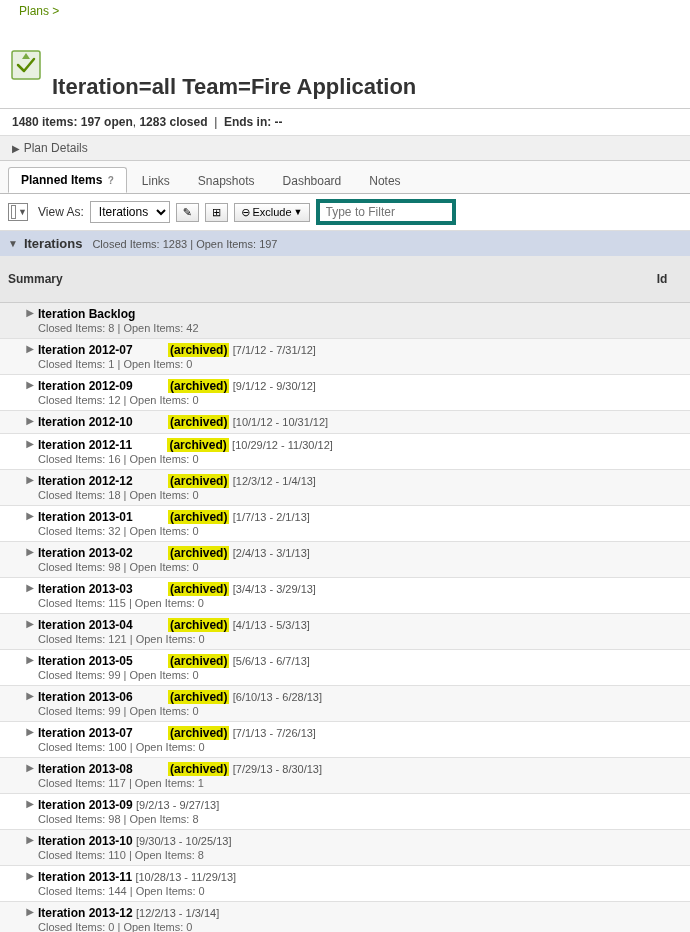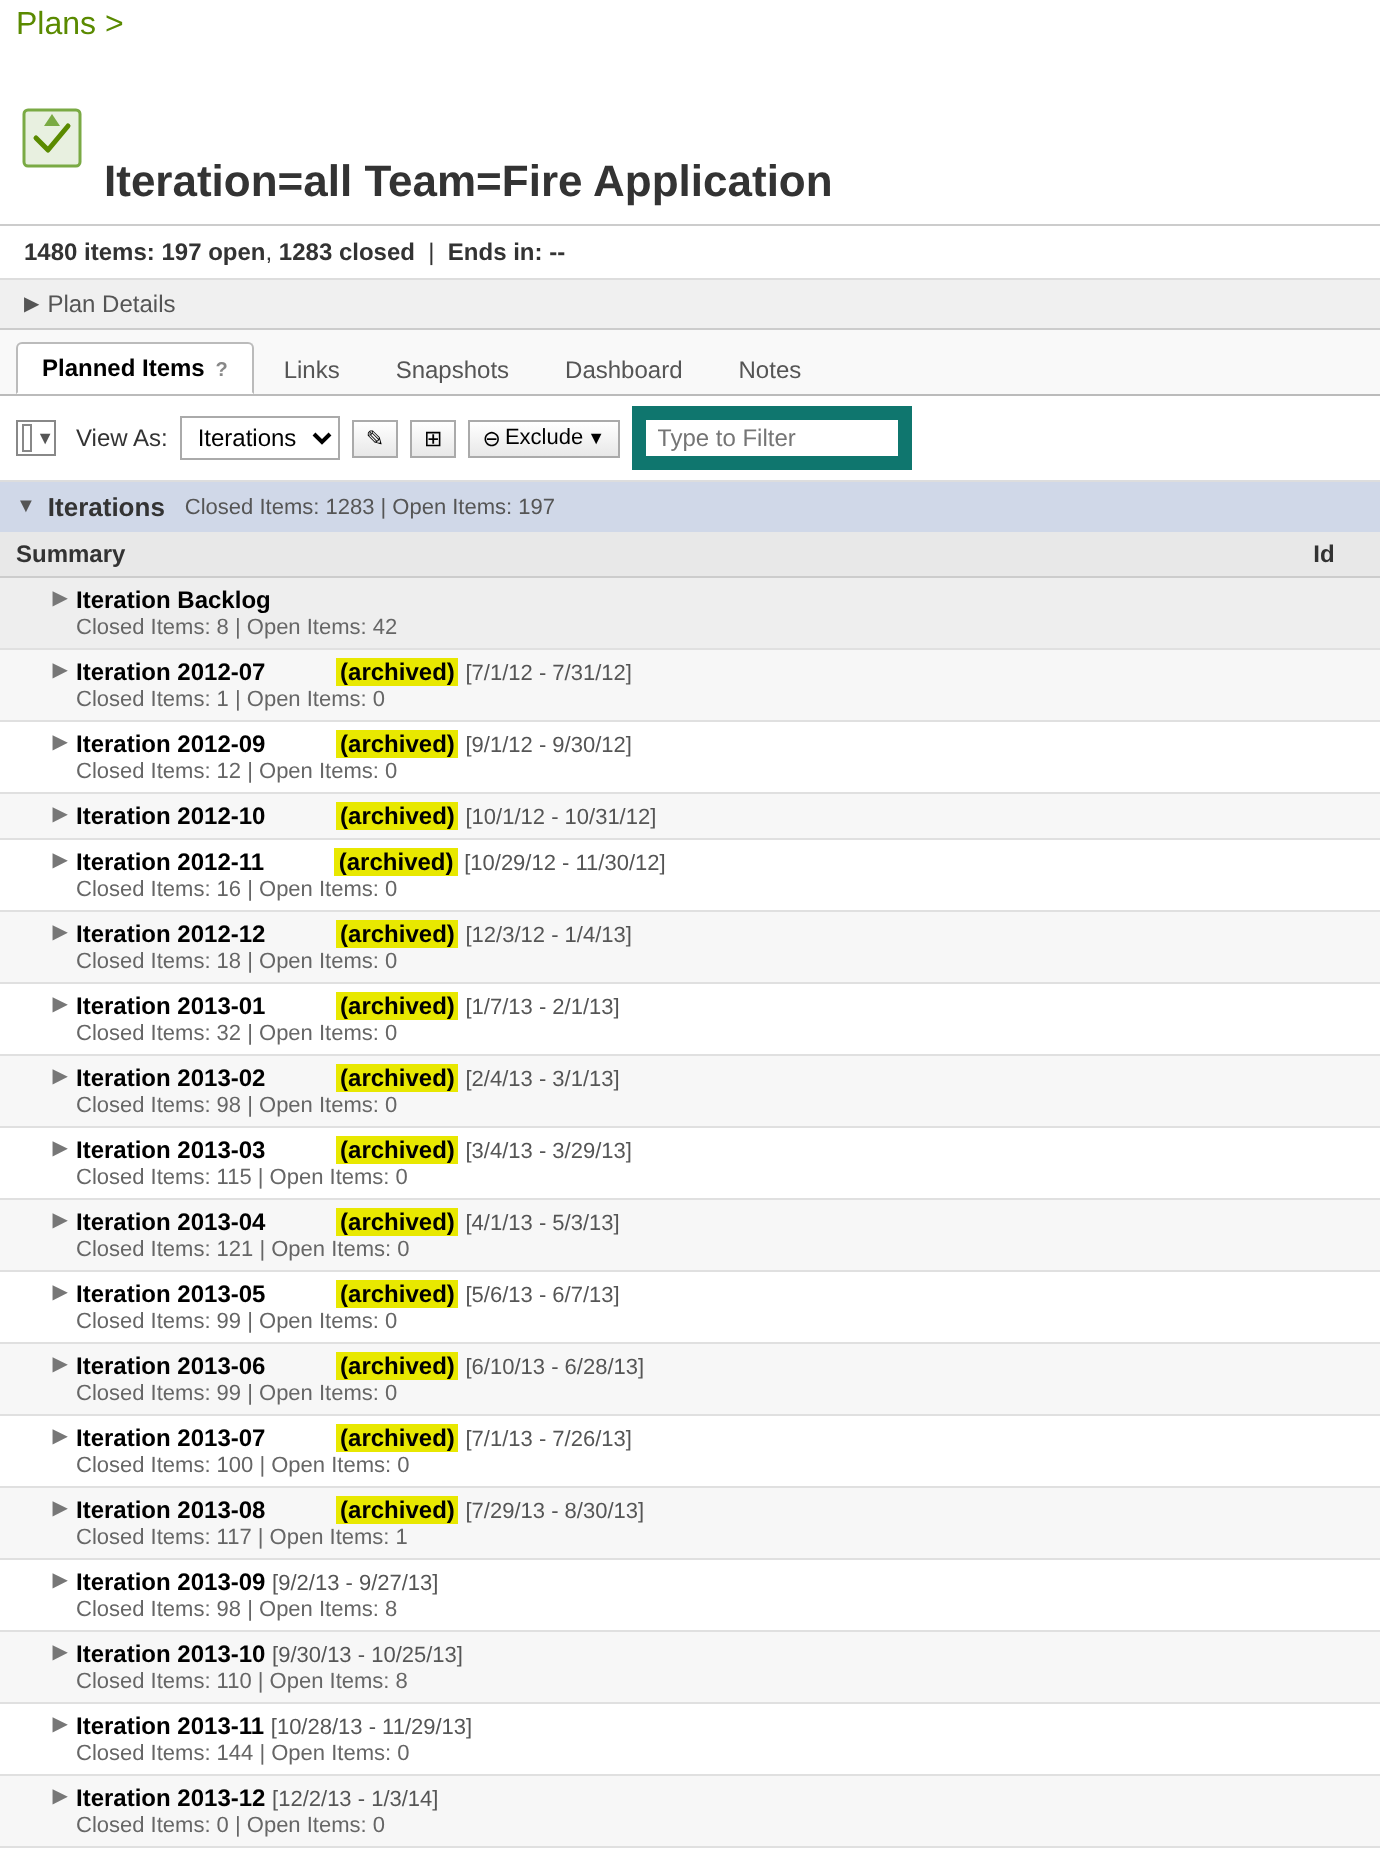--- a/index.html
+++ b/index.html
@@ -1,18 +1,18 @@
 <!DOCTYPE html>
 <html><head>
   <meta charset="utf-8">
   <style>
     * { box-sizing: border-box; margin: 0; padding: 0; }
     body { font-family: Arial, sans-serif; font-size: 12px; color: #333; background: #fff; width: 690px; }
 
-    .top-bar { padding: 4px 8px; font-size: 16px; color: #5a8a00; }
+    .top-bar { padding: 4px 19px; font-size: 12px; color: #5a8a00; }
     .top-bar a { color: #5a8a00; text-decoration: none; }
 
     .header-section { display: flex; align-items: center; padding: 8px 10px; border-bottom: 1px solid #ccc; }
     .header-icon { width: 32px; height: 32px; margin-right: 10px; flex-shrink: 0; }
     .header-title { font-size: 22px; font-weight: bold; color: #333; margin-top: 44px; }
 
     .stats-bar { padding: 6px 12px; font-size: 12px; color: #333; border-bottom: 1px solid #ddd; }
     .stats-bar span { font-weight: bold; }
 
     .plan-details-bar { padding: 5px 12px; background: #f0f0f0; border-bottom: 1px solid #ccc; cursor: pointer; font-size: 12px; color: #555; display: flex; align-items: center; gap: 4px; }
@@ -20,29 +20,29 @@
 
     .tabs-bar { display: flex; align-items: center; padding: 6px 8px 0 8px; border-bottom: 1px solid #bbb; background: #f9f9f9; }
     .tab { padding: 5px 12px; margin-right: 2px; font-size: 12px; cursor: pointer; border: 1px solid transparent; border-bottom: none; color: #555; }
     .tab.active { background: #fff; border: 1px solid #bbb; border-bottom: 1px solid #fff; color: #000; font-weight: bold; border-radius: 3px 3px 0 0; text-align: right; }
     .tab-help { font-size: 10px; color: #888; margin-left: 2px; cursor: pointer; }
 
     .toolbar { display: flex; align-items: center; padding: 5px 8px; border-bottom: 1px solid #ddd; gap: 6px; background: #fff; }
     .view-as-label { font-size: 12px; color: #333; margin-left: 4px; }
     .view-as-select { font-size: 12px; padding: 2px 4px; border: 1px solid #aaa; background: #fff; }
     .toolbar-btn { padding: 2px 6px; font-size: 11px; border: 1px solid #aaa; background: linear-gradient(to bottom, #fff, #e8e8e8); cursor: pointer; display: flex; align-items: center; gap: 2px; }
-    .filter-input { padding: 2px 6px; font-size: 12px; border: 7px solid #0f766e; width: 140px; color: #999; }
+    .filter-input { padding: 2px 6px; font-size: 12px; border: 4px solid #0f766e; width: 140px; color: #999; }
     .exclude-btn { padding: 2px 6px; font-size: 11px; border: 1px solid #aaa; background: linear-gradient(to bottom, #fff, #e8e8e8); cursor: pointer; display: flex; align-items: center; gap: 2px; }
 
     .iterations-header { background: #d0d8e8; padding: 5px 8px; display: flex; align-items: center; gap: 6px; }
     .iterations-header .collapse-icon { font-size: 10px; color: #555; cursor: pointer; }
     .iterations-header .title { font-weight: bold; font-size: 13px; }
     .iterations-header .subtitle { font-size: 11px; color: #555; margin-left: 4px; }
 
-    .table-header { display: flex; padding: 4px 8px; background: #e8e8e8; border-bottom: 1px solid #ccc; font-weight: bold; font-size: 12px; }
+    .table-header { display: flex; padding: 16px 8px; background: #e8e8e8; border-bottom: 1px solid #ccc; font-weight: bold; font-size: 12px; }
     .col-summary { flex: 1; }
     .col-id { width: 40px; text-align: center; }
 
     .iteration-row { border-bottom: 1px solid #e0e0e0; }
     .iteration-row:nth-child(even) { background: #f7f7f7; }
     .iteration-row:nth-child(odd) { background: #fff; }
 
     .row-main { display: flex; align-items: flex-start; padding: 4px 8px; }
     .row-indent { width: 30px; flex-shrink: 0; display: flex; align-items: center; justify-content: flex-end; padding-right: 4px; }
     .row-toggle { font-size: 10px; color: #777; cursor: pointer; }

